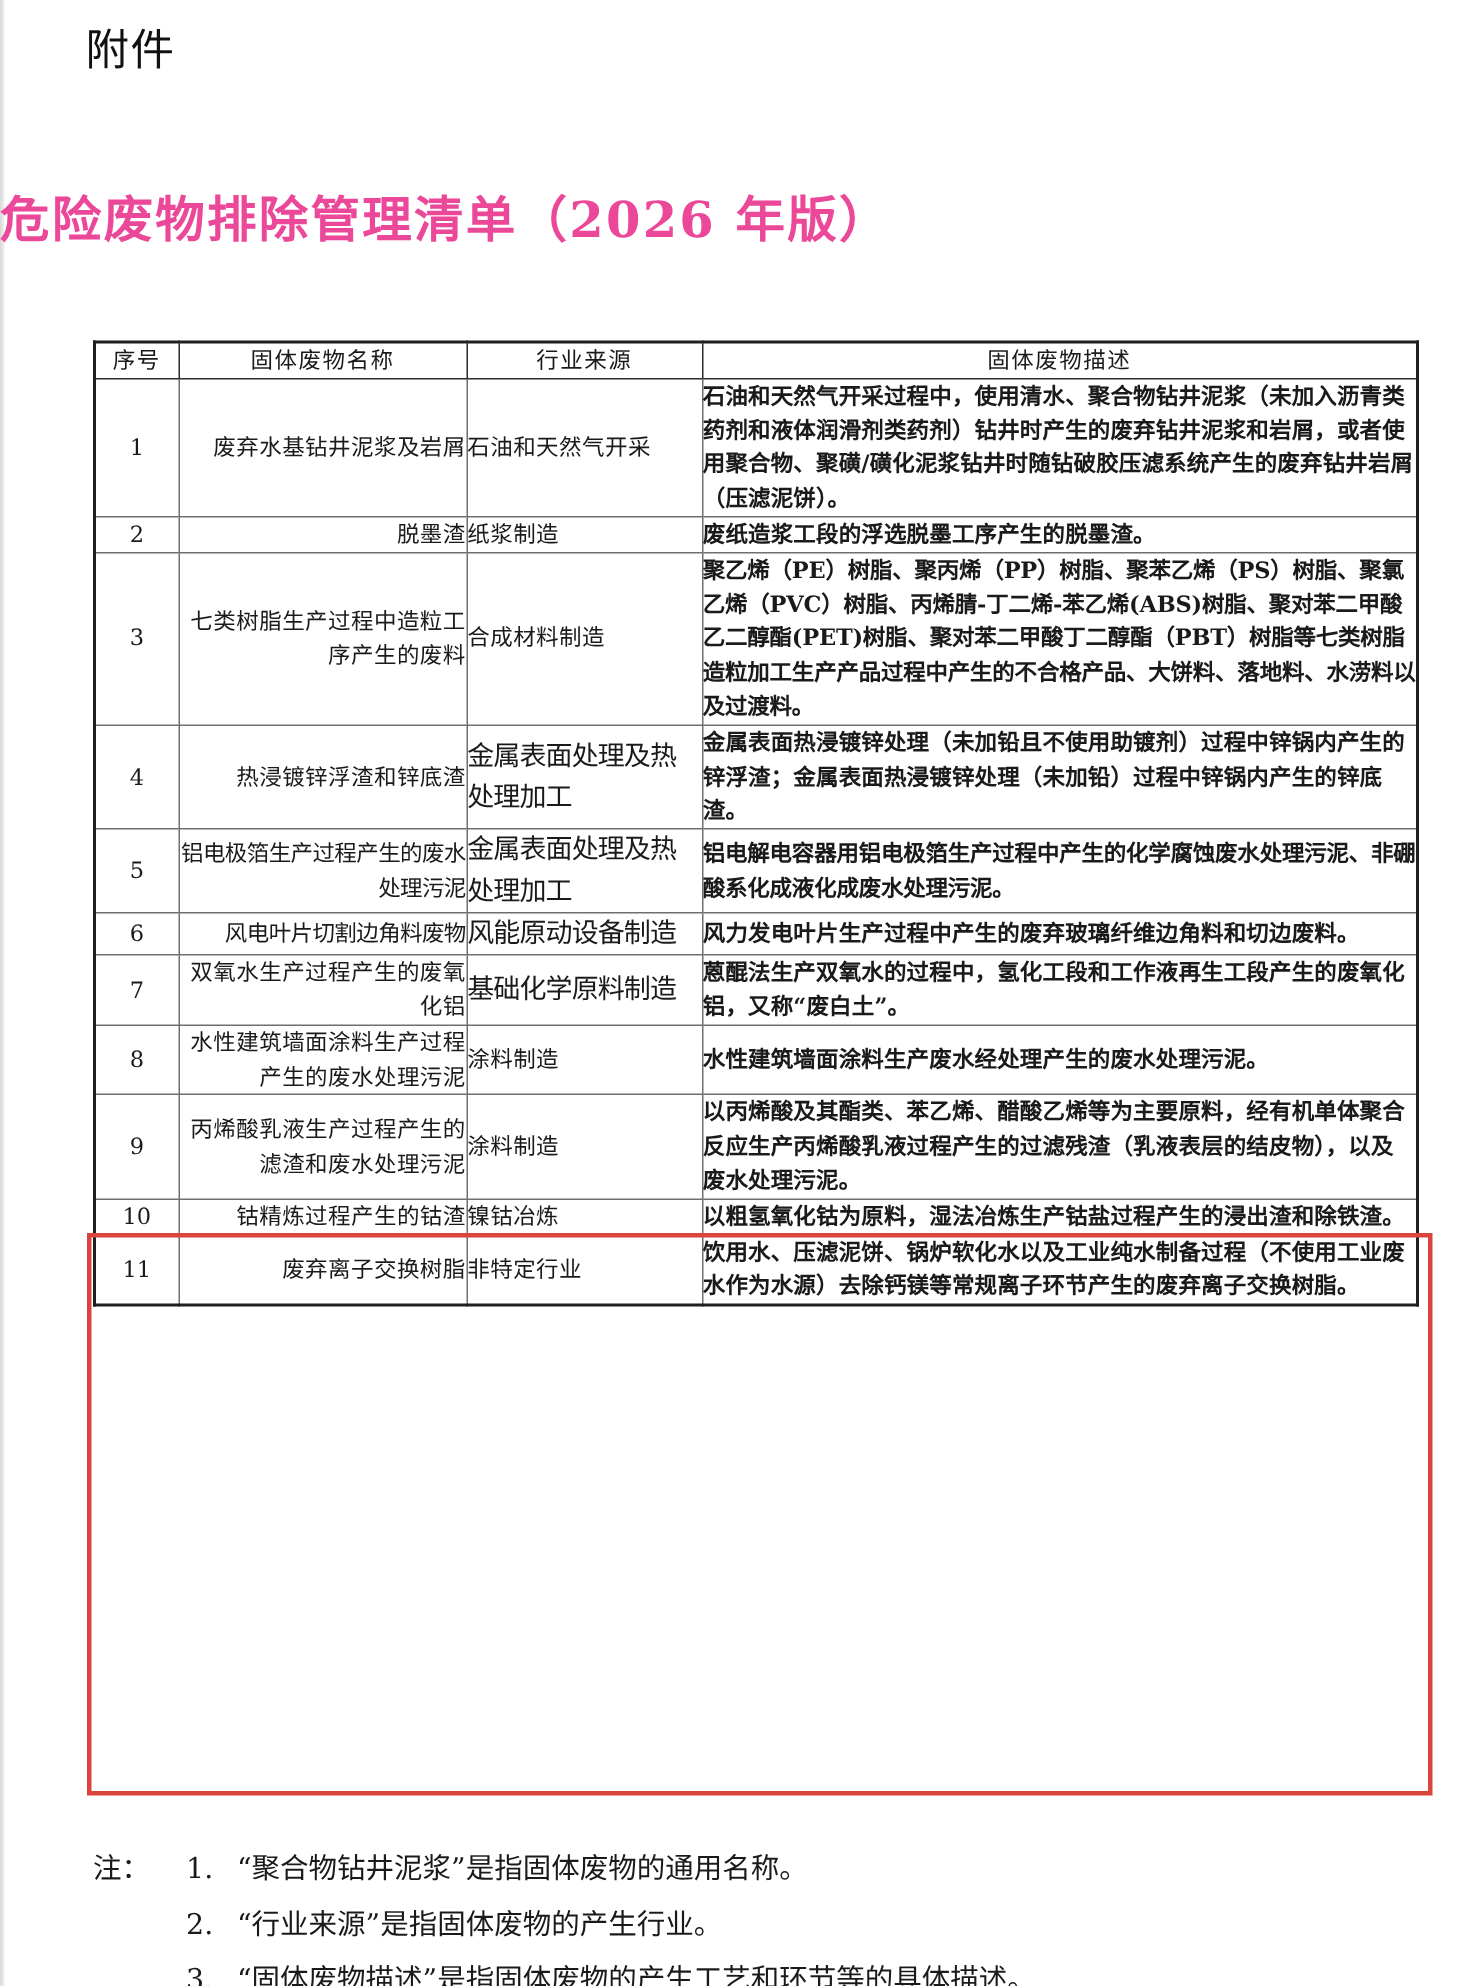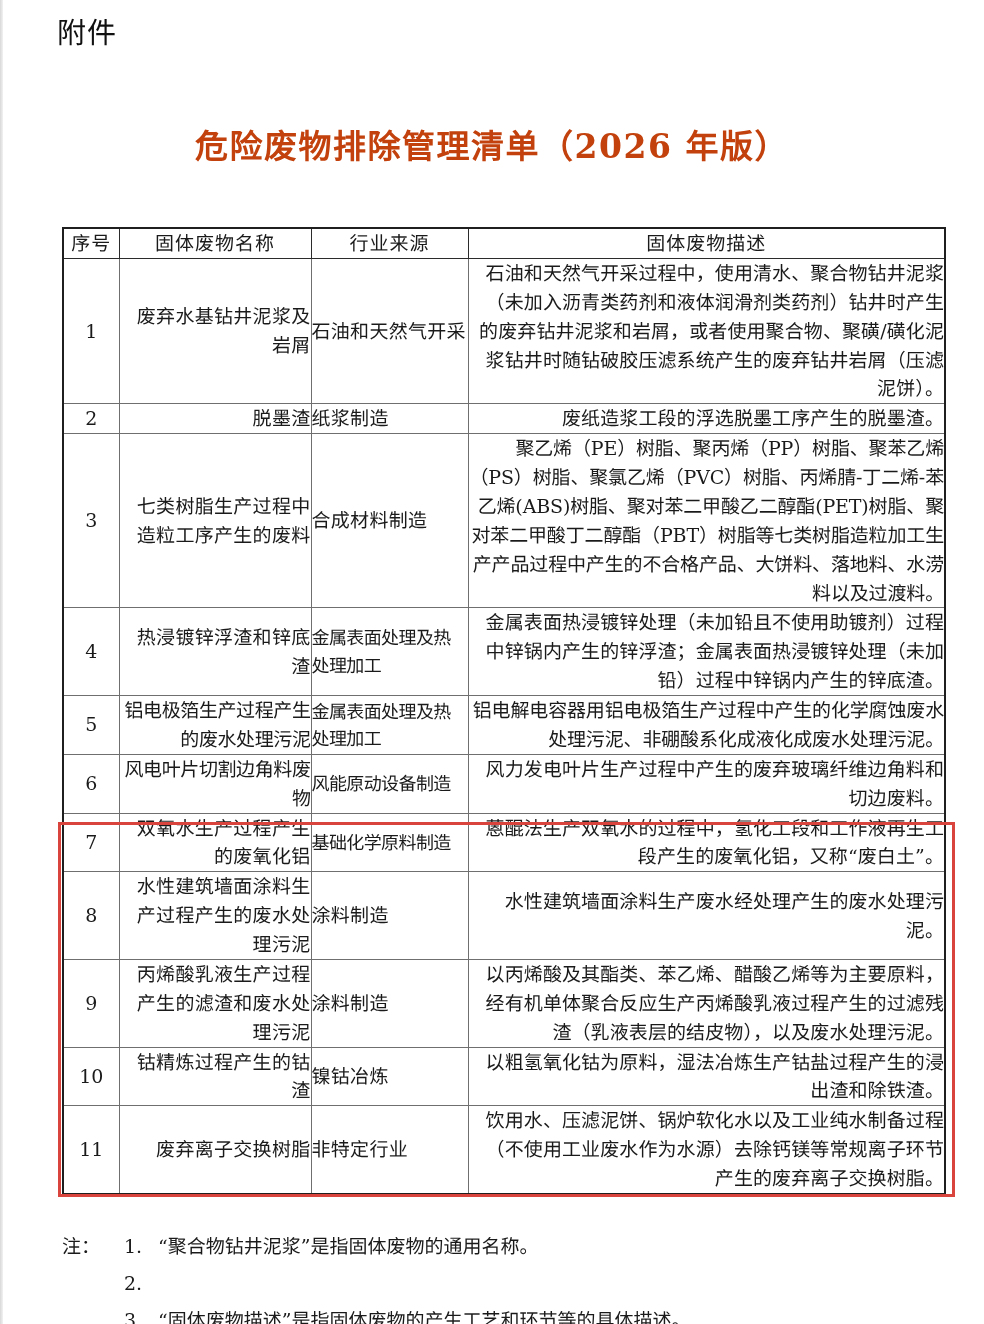--- a/index.html
+++ b/index.html
@@ -45,26 +45,25 @@
     font-family: "DejaVu Sans", "Liberation Sans", sans-serif;
     font-weight: 400;
     color: #111;
   }
 
   .doc-title {
     position: absolute;
     left: 0;
     top: 120px;
     width: 984px;
-    text-align: center;
     font-size: 33px;
     font-weight: bold;
     letter-spacing: 1.5px;
     font-family: "DejaVu Serif", "Liberation Serif", serif;
-    color: #c2410c;
+    color: #ec4899;
   }
 
   
   .table-wrap {
     position: absolute;
     left: 62px;
     top: 227px;
     width: 884px;
   }
 
@@ -72,21 +71,21 @@
     border-collapse: collapse;
     width: 884px;
     table-layout: fixed;
     background: #fff;
   }
   table.waste-table th,
   table.waste-table td {
     border: 1px solid #6f6f6f;
     padding: 0;
     vertical-align: middle;
-    font-size: 19px;
+    font-size: 15px;
     line-height: 1.52;
     color: #1a1a1a;
   }
   table.waste-table thead th {
     border: 1px solid #2b2b2b;
   }
   
   table.waste-table {
     border: 2px solid #1f1f1f;
   }
@@ -115,23 +114,24 @@
     text-align: right;
     padding: 7px 6px;
     letter-spacing: 0.3px;
   }
   td.cell-ind {
     text-align: left;
     padding: 7px 4px;
     letter-spacing: 0.3px;
   }
   td.cell-desc {
-    text-align: right;
+    text-align: left;
     padding: 7px 7px 7px 9px;
     letter-spacing: 0.1px;
+    font-weight: bold;
   }
   td.cell-desc.tight {
     letter-spacing: -0.15px;
   }
   td.cell-ind.tight {
     letter-spacing: -0.6px;
     font-size: 18px;
   }
   td.cell-name.tight {
     letter-spacing: -0.4px;
@@ -290,20 +290,21 @@
 
   <div class="notes">
     <div class="note-row">
       <span class="note-lead">注：</span>
       <span class="note-num">1.</span>
       <span class="note-text">“聚合物钻井泥浆”是指固体废物的通用名称。</span>
     </div>
     <div class="note-row">
       <span class="note-lead"></span>
       <span class="note-num">2.</span>
+      <span class="note-text">“行业来源”是指固体废物的产生行业。</span>
     </div>
     <div class="note-row">
       <span class="note-lead"></span>
       <span class="note-num">3.</span>
       <span class="note-text">“固体废物描述”是指固体废物的产生工艺和环节等的具体描述。</span>
     </div>
   </div>
 
 </div>
 

